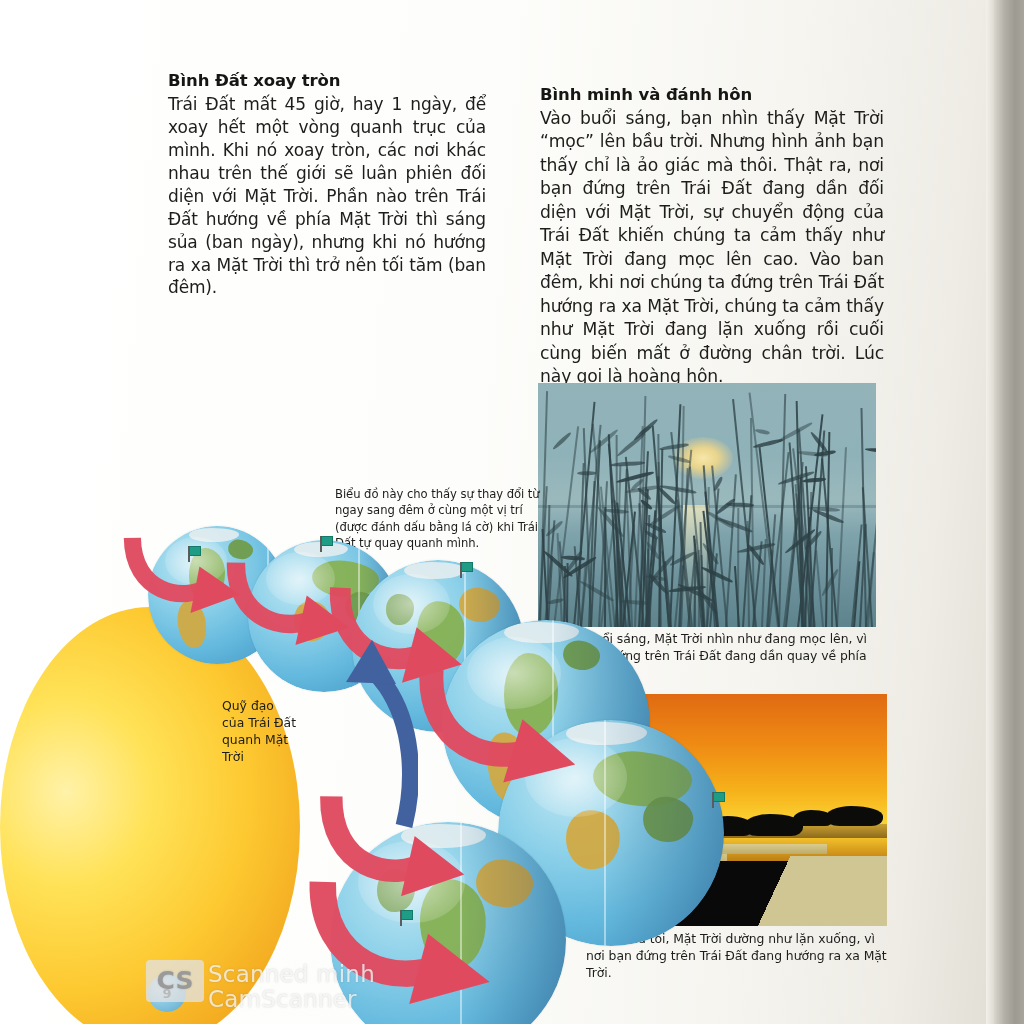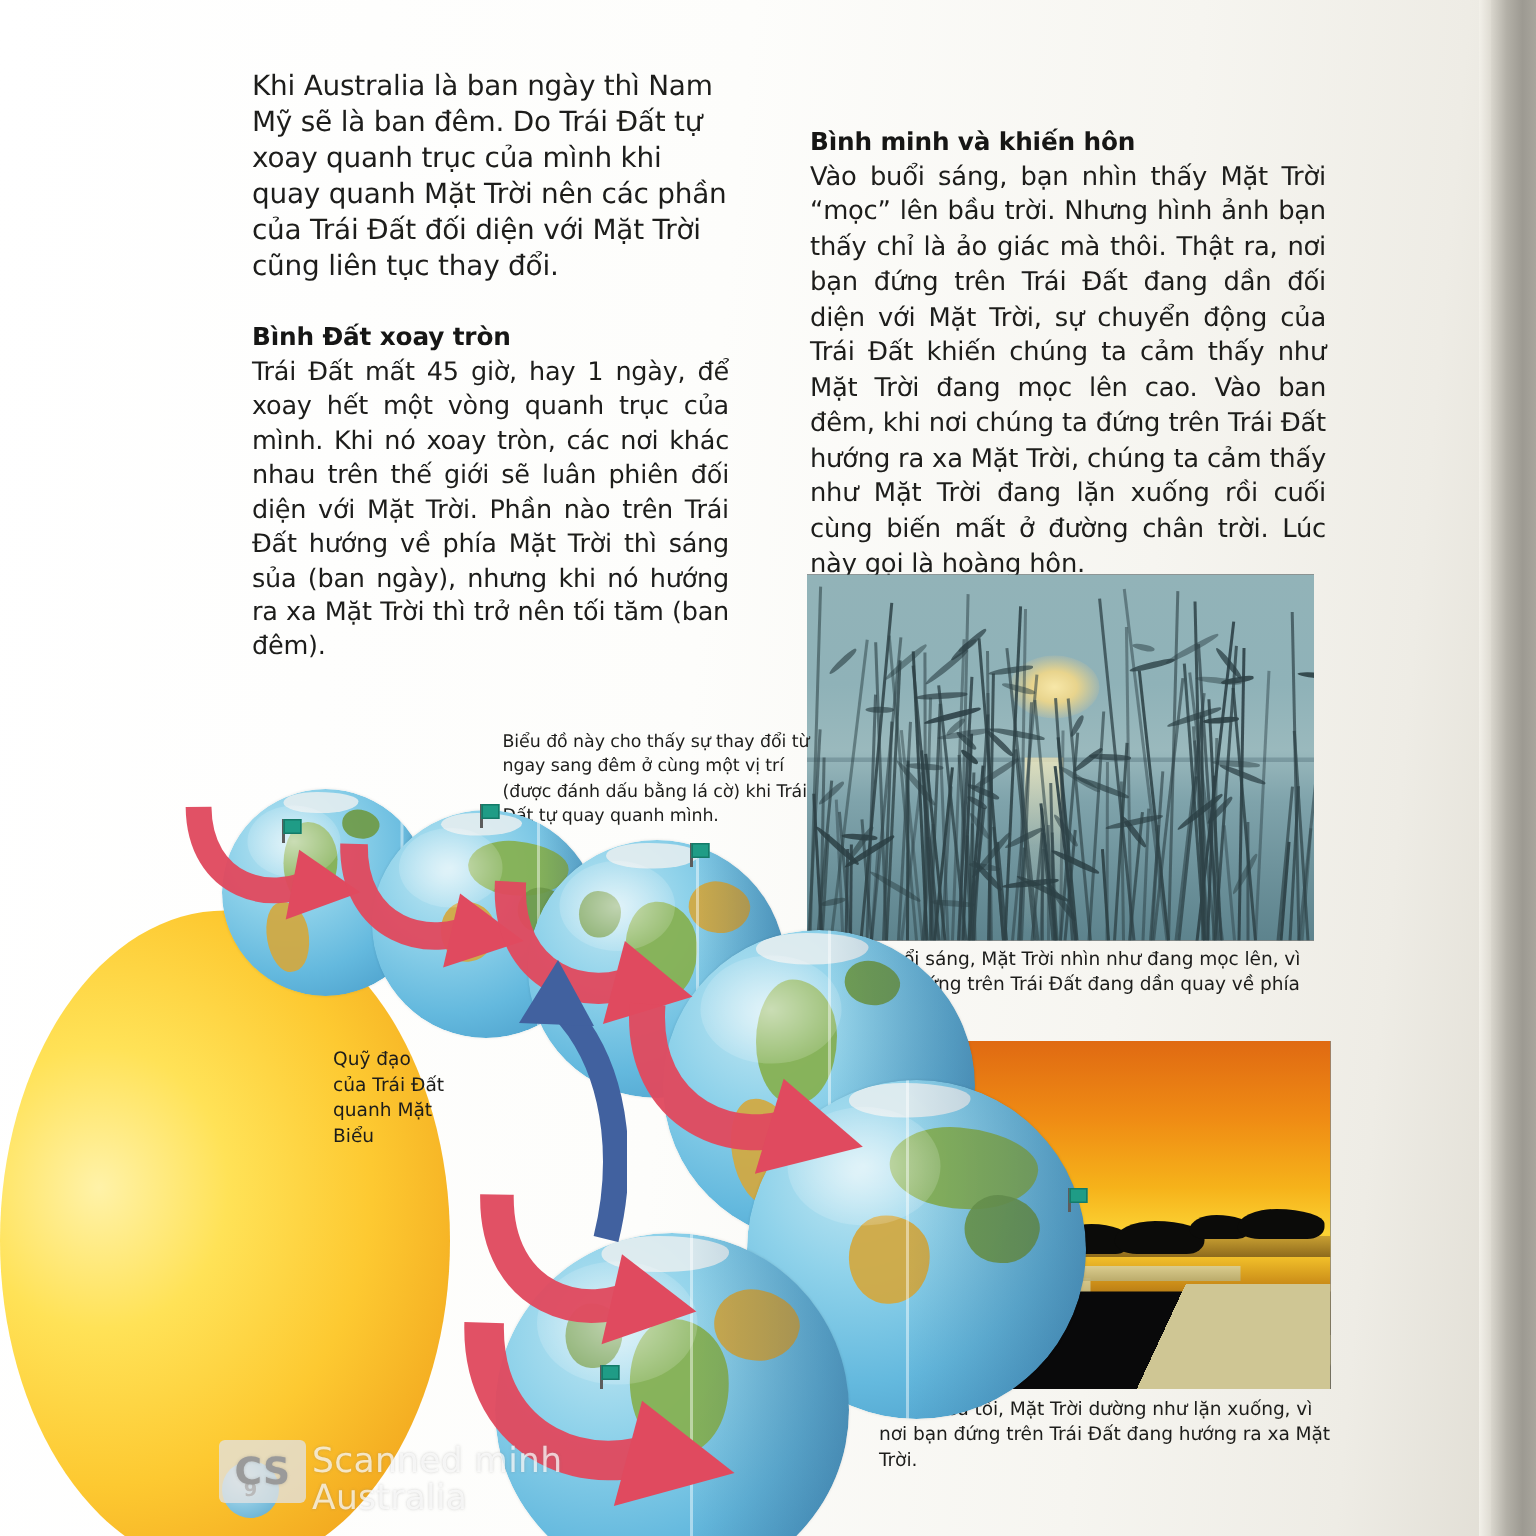--- a/index.html
+++ b/index.html
@@ -144,29 +144,28 @@
 </style>
 </head>
 <body>
 
 <div id="page">
 
   <div id="pagefold"></div>
   <div id="gutter"></div>
 
   <div class="col" id="col-left">
-    <p class="lead">Khi Australia là ban ngày thì Nam Mỹ sẽ là ban đêm. Do Trái Đất tự xoay quanh trục của mình khi quay quanh Mặt Trời nên các phần của Trái Đất đối diện với Mặt Trời cũng liên tục thay đổi.</p>
     <div id="sec-rotate">
       <h2 class="sub">Bình Đất xoay tròn</h2>
       <p class="body">Trái Đất mất 45 giờ, hay 1 ngày, để xoay hết một vòng quanh trục của mình. Khi nó xoay tròn, các nơi khác nhau trên thế giới sẽ luân phiên đối diện với Mặt Trời. Phần nào trên Trái Đất hướng về phía Mặt Trời thì sáng sủa (ban ngày), nhưng khi nó hướng ra xa Mặt Trời thì trở nên tối tăm (ban đêm).</p>
     </div>
   </div>
 
   <div class="col" id="col-right">
-    <h2 class="sub">Bình minh và khiến hôn</h2>
+    <h2 class="sub">Bình minh và đánh hôn</h2>
     <p class="body">Vào buổi sáng, bạn nhìn thấy Mặt Trời “mọc” lên bầu trời. Nhưng hình ảnh bạn thấy chỉ là ảo giác mà thôi. Thật ra, nơi bạn đứng trên Trái Đất đang dần đối diện với Mặt Trời, sự chuyển động của Trái Đất khiến chúng ta cảm thấy như Mặt Trời đang mọc lên cao. Vào ban đêm, khi nơi chúng ta đứng trên Trái Đất hướng ra xa Mặt Trời, chúng ta cảm thấy như Mặt Trời đang lặn xuống rồi cuối cùng biến mất ở đường chân trời. Lúc này gọi là hoàng hôn.</p>
   </div>
 
   <div class="photo" id="photo-sunrise">
     <div class="sky-reed"></div>
     <div class="reed-horizon"></div>
     <div class="reed-sun"></div>
     <div class="reed-glare"></div>
     <div id="reeds-layer">
         <div class="reed" style="left: 165.76px; height: 160.942px; transform: rotate(-5.38335deg); opacity: 0.57;"></div>
@@ -499,26 +498,26 @@
             <path d="M117.8 52.800000000000004 L188.1 87.12 L114 125.39999999999999 Z" fill="#e04a5f"></path>
           </svg>
         </div>
       </div>
 
     <svg id="orbit-arrow" viewBox="0 0 118 190">
       <path d="M104 188 C116 140 112 86 86 48 L72 30" stroke="#41619f" stroke-width="17" fill="none" stroke-linecap="butt"></path>
       <path d="M72 2 L96 46 L46 44 Z" fill="#41619f"></path>
     </svg>
 
-    <div id="orbit-label">Quỹ đạo của Trái Đất quanh Mặt Biểu</div>
+    <div id="orbit-label">Quỹ đạo của Trái Đất quanh Mặt Trời</div>
 
     <div id="pagenum">9</div>
   </div>
 
   <div id="watermark">
     <div id="wm-badge">CS</div>
     <div id="wm-text">
       <div>Scanned minh</div>
-      <div>Australia</div>
+      <div>CamScanner</div>
     </div>
   </div>
 
 </div>
 
 </body></html>

